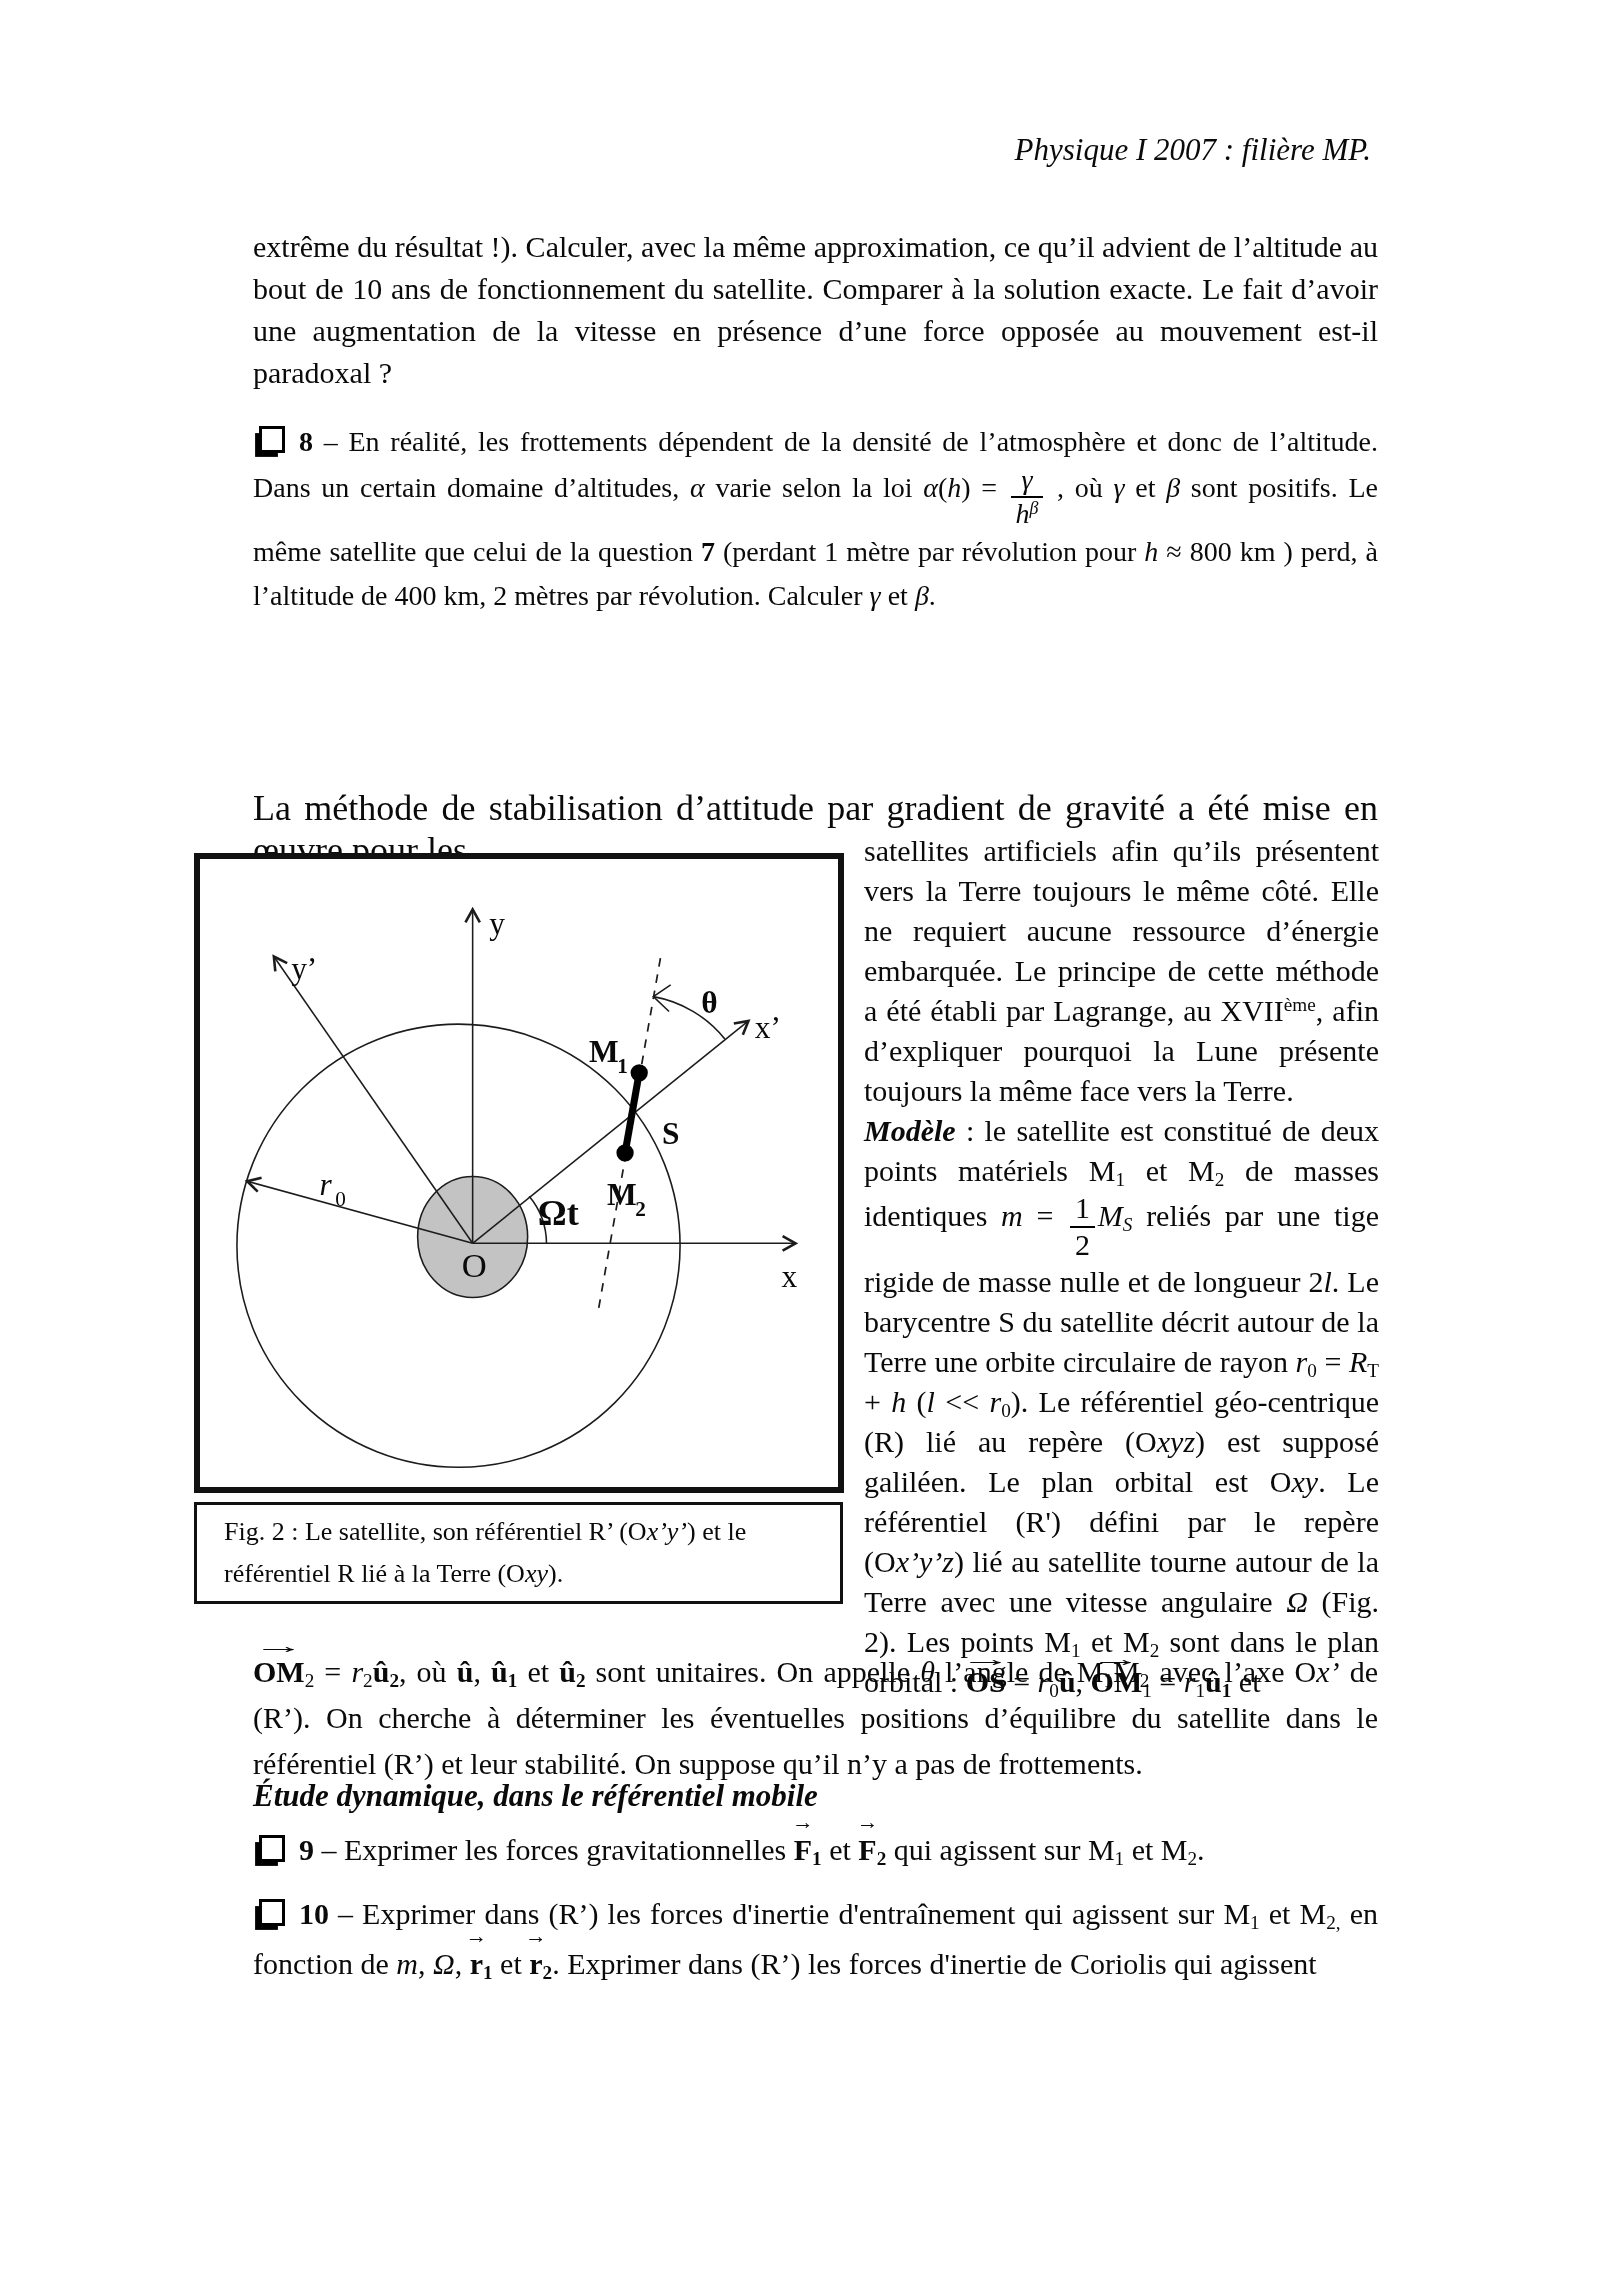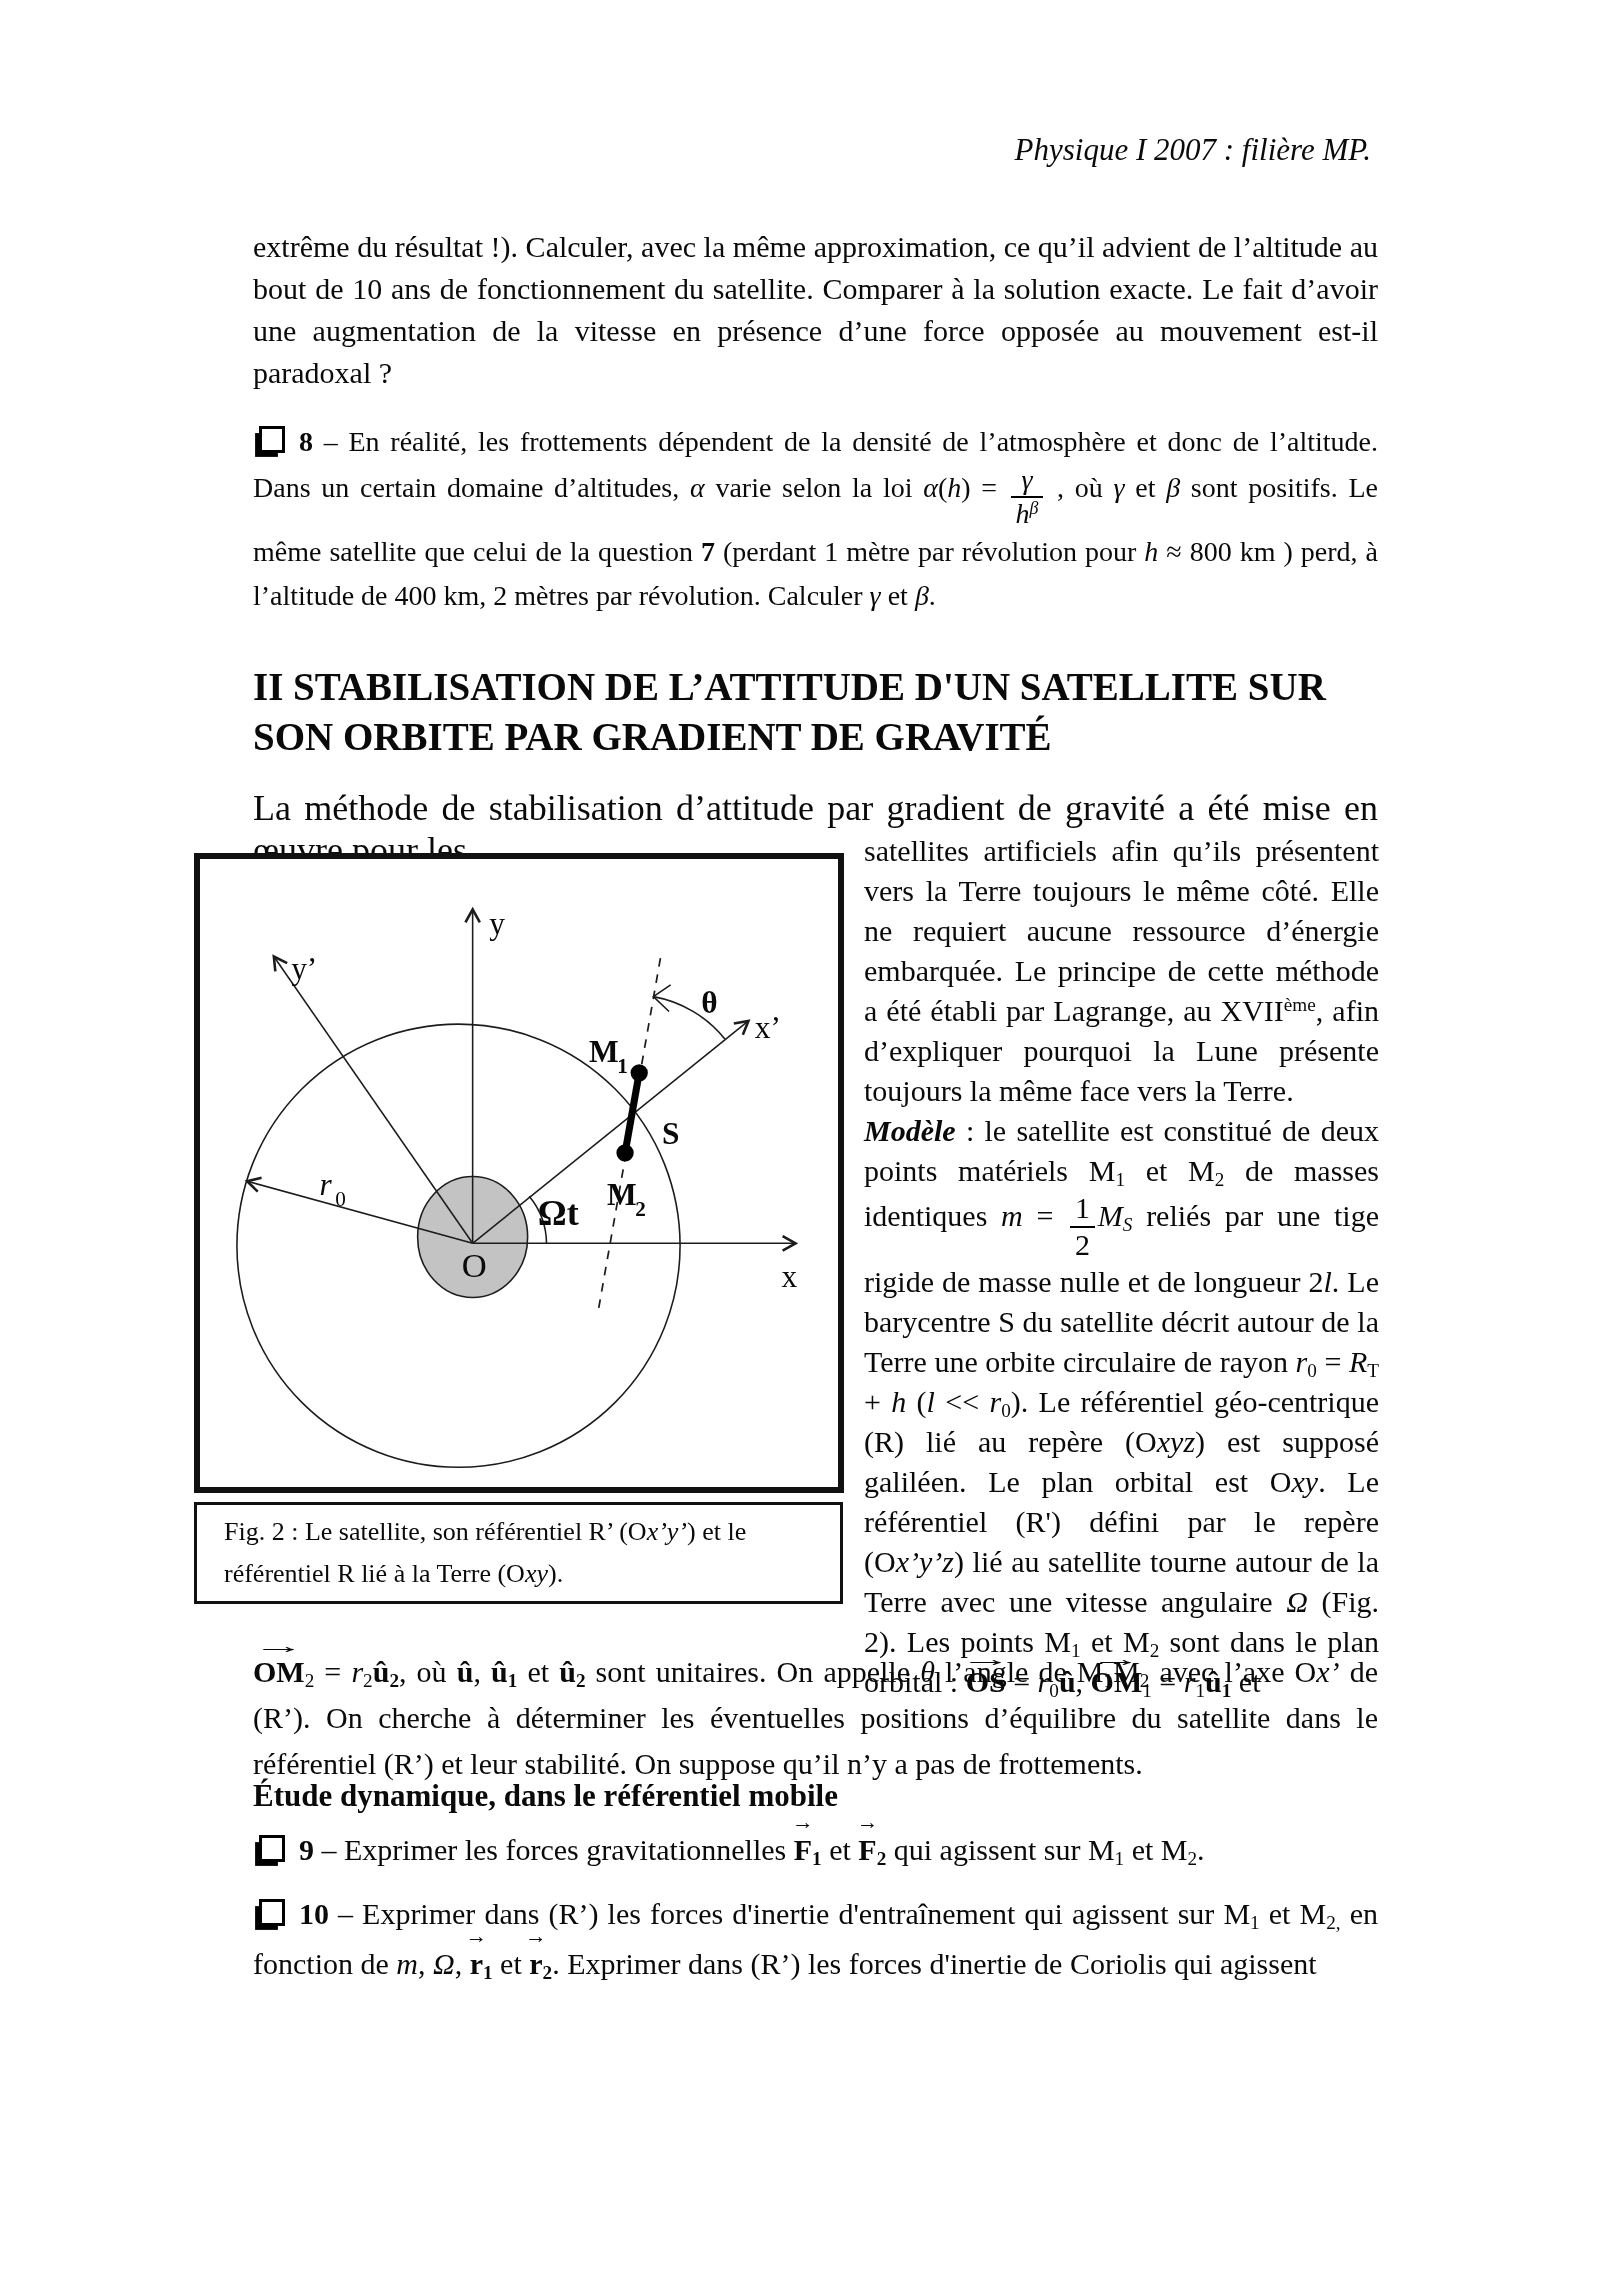--- a/index.html
+++ b/index.html
@@ -24,21 +24,21 @@
   }
   .p1{left:253px;top:226px;width:1125px;font-size:30px;line-height:42px;}
   .q8{left:253px;top:420px;width:1125px;font-size:28px;line-height:44px;}
   .sec-title{
     left:253px;top:662px;width:1124px;
     font-size:39px;font-weight:bold;line-height:50px;text-align:left;
   }
   .intro{left:253px;top:787px;width:1125px;font-size:36px;line-height:42px;}
   .rightcol{left:864px;top:831px;width:515px;font-size:30px;line-height:40px;}
   .contp{left:253px;top:1649px;width:1125px;font-size:30px;line-height:46px;}
-  .etude{left:253px;top:1778px;width:1125px;font-size:31px;font-weight:bold;}
+  .etude{left:253px;top:1778px;width:1125px;font-size:31px;font-weight:bold;font-style:italic;}
   .q9{left:253px;top:1825px;width:1125px;font-size:30px;line-height:49px;}
   .q10{left:253px;top:1889px;width:1125px;font-size:30px;line-height:50px;}
 
   .figbox{
     left:194px;top:853px;width:638px;height:628px;
     border:6.3px solid #111;background:#fff;
   }
   .capbox{
     left:194px;top:1502px;width:608px;height:90px;
     border:3.9px solid #111;background:#fff;
@@ -76,21 +76,20 @@
 <div class="page">
 
   <div class="abs header">
     <span>Physique I 2007 : filière MP.</span>
   </div>
 
   <p class="abs p1">extrême du résultat !). Calculer, avec la même approximation, ce qu’il advient de l’altitude au bout de 10 ans de fonctionnement du satellite. Comparer à la solution exacte. Le fait d’avoir une augmentation de la vitesse en présence d’une force opposée au mouvement est-il paradoxal ?</p>
 
   <p class="abs q8"><span class="qbox"></span><b>8</b> – En réalité, les frottements dépendent de la densité de l’atmosphère et donc de l’altitude. Dans un certain domaine d’altitudes, <i>α</i> varie selon la loi <i>α</i>(<i>h</i>) = <span class="frac"><span class="num"><i>γ</i></span><span class="den"><i>h</i><sup><i>β</i></sup></span></span> , où <i>γ</i> et <i>β</i> sont positifs. Le même satellite que celui de la question <b>7</b> (perdant 1 mètre par révolution pour <i>h</i> ≈ 800 km ) perd, à l’altitude de 400 km, 2 mètres par révolution. Calculer <i>γ</i> et <i>β</i>.</p>
 
-  <h1 class="abs sec-title" style="margin:0;">II STABILISATION DE L’ATTITUDE D'UN SATELLITE SUR SON ORBITE PAR GRADIENT DE GRAVITÉ</h1>
 
   <p class="abs intro">La méthode de stabilisation d’attitude par gradient de gravité a été mise en œuvre pour les</p>
 
   <div class="abs figbox">
     <svg width="638" height="628" viewBox="0 0 812 799">
       <defs>
         <marker id="arr" viewBox="0 0 12 12" refX="10" refY="6" markerWidth="11" markerHeight="11" orient="auto">
           <path d="M1,1 L10,6 L1,11" fill="none" stroke="#1c1c1c" stroke-width="1.8"></path>
         </marker>
       </defs>

